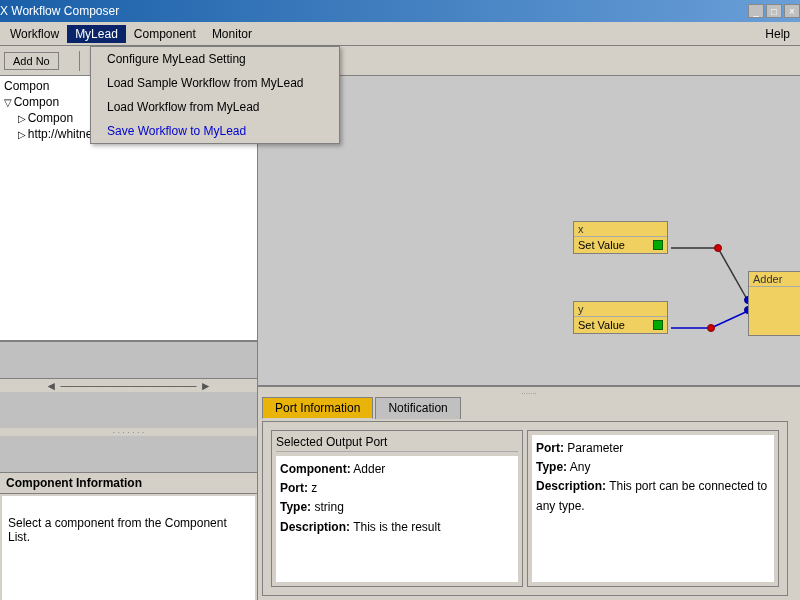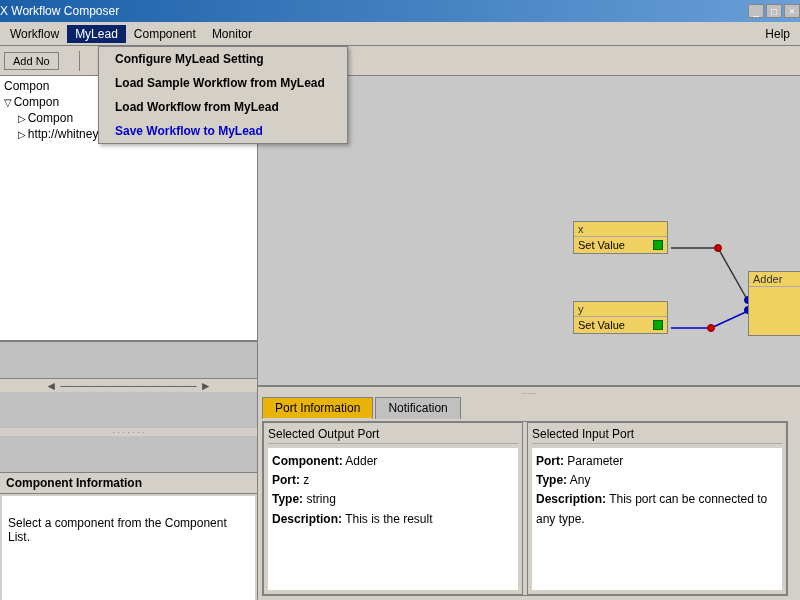--- a/index.html
+++ b/index.html
@@ -28,24 +28,23 @@
       border-bottom: 1px solid #808080; padding: 0 2px;
     }
     .menu-item {
       padding: 2px 8px; cursor: pointer; font-size: 12px; position: relative;
     }
     .menu-item.active { background: #0a246a; color: white; }
     #help-menu { margin-left: auto; }
 
     
     #dropdown {
-      position: absolute; top: 46px; left: 98px; width: 250px;
+      position: absolute; top: 46px; left: 90px; width: 250px;
       background: #d4d0c8; border: 1px solid #808080; z-index: 100;
       box-shadow: 2px 2px 4px rgba(0,0,0,0.3);
-      font-weight: bold;
     }
     .dropdown-item {
       padding: 5px 16px; cursor: pointer; font-size: 12px;
     }
     .dropdown-item.blue-text { color: #0000cc; }
 
     
     #toolbar {
       background: #d4d0c8; height: 30px; display: flex; align-items: center;
       padding: 2px 4px; border-bottom: 1px solid #808080; gap: 16px;
@@ -143,21 +142,21 @@
     
     #tab-bar { display: flex; padding: 2px 4px; gap: 2px; }
     .tab {
       padding: 3px 12px; background: #c0c0c0; border: 1px solid #808080;
       cursor: pointer; font-size: 12px; border-bottom: none;
     }
     .tab.active { background: #eab308; border-bottom: 1px solid #d4d0c8; }
 
     
     #port-info-area {
-      flex: 1; display: flex; gap: 0; padding: 0; background: #d4d0c8;
+      flex: 1; display: flex; gap: 0; padding: 8px; background: #d4d0c8;
       border: 1px solid #808080; margin: 0 12px 4px 4px;
     }
 
     .port-section {
       flex: 1; border: 1px solid #808080; background: #d4d0c8; padding: 4px;
       display: flex; flex-direction: column;
     }
     .port-section-title {
       font-size: 12px; margin-bottom: 4px; border-bottom: 1px solid #aaa; padding-bottom: 2px;
     }
@@ -304,21 +303,20 @@
             </div>
             <div>
               <strong>Description:</strong>
               <span>This is the result</span>
             </div>
           </div>
         </div>
         <div class="port-section-divider"></div>
 
         <div class="port-section">
-          <div class="port-section-title">Selected Input Port</div>
           <div class="port-section-body">
             <div>
               <strong>Port:</strong>
               <span>Parameter</span>
             </div>
             <div>
               <strong>Type:</strong>
               <span>Any</span>
             </div>
             <div>

